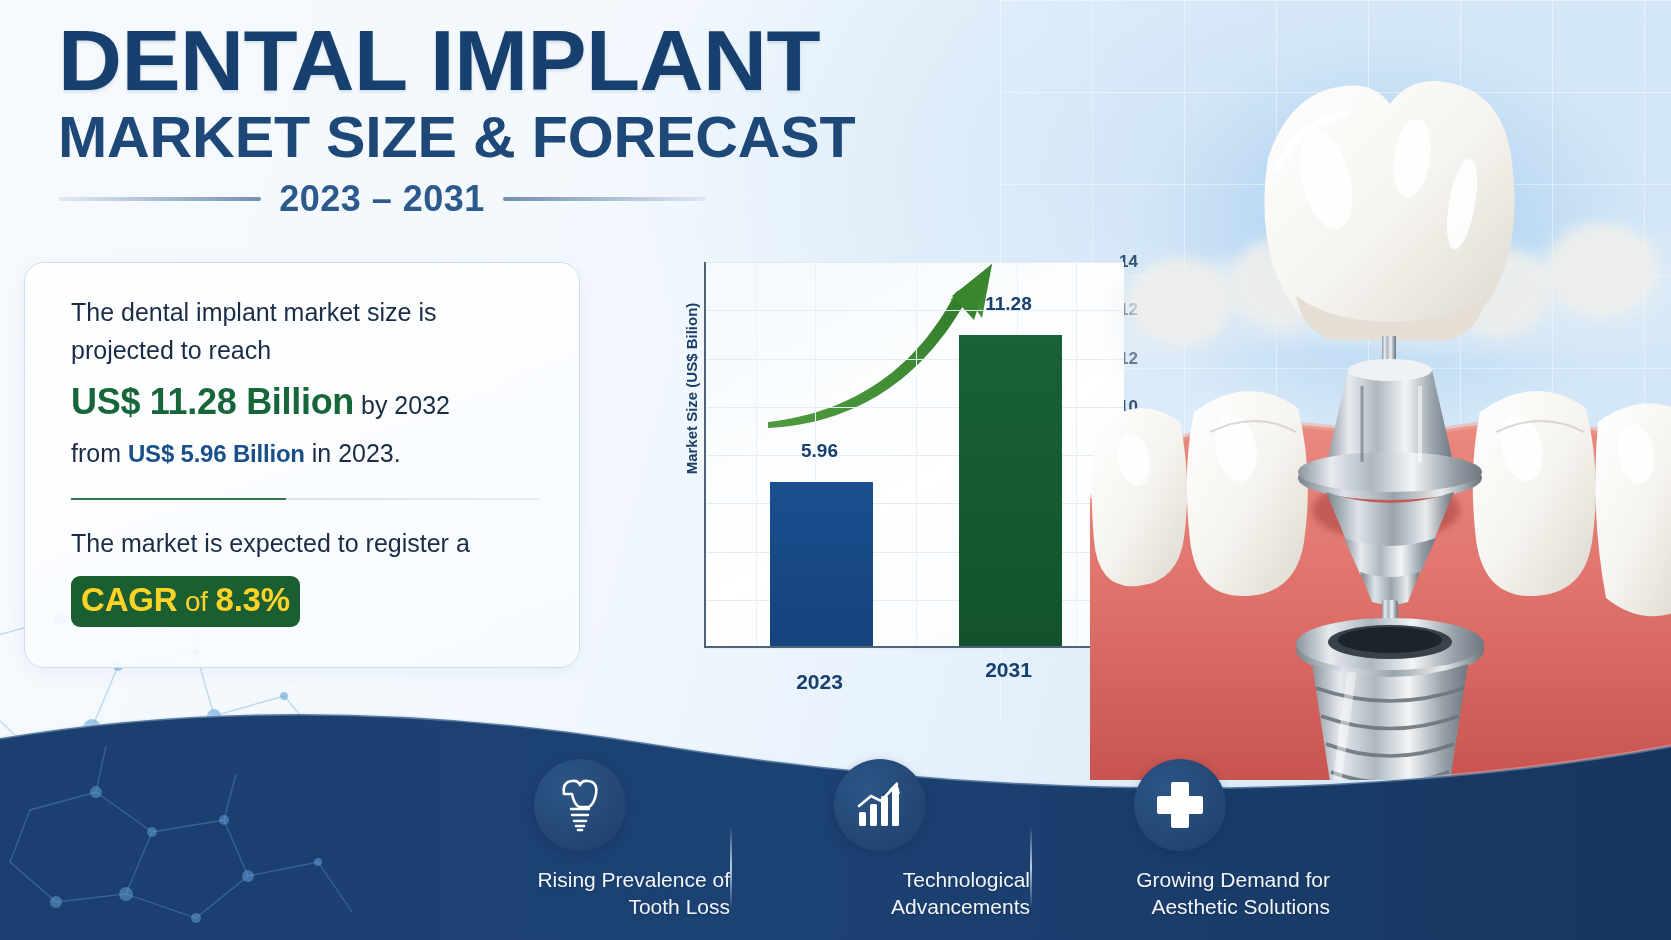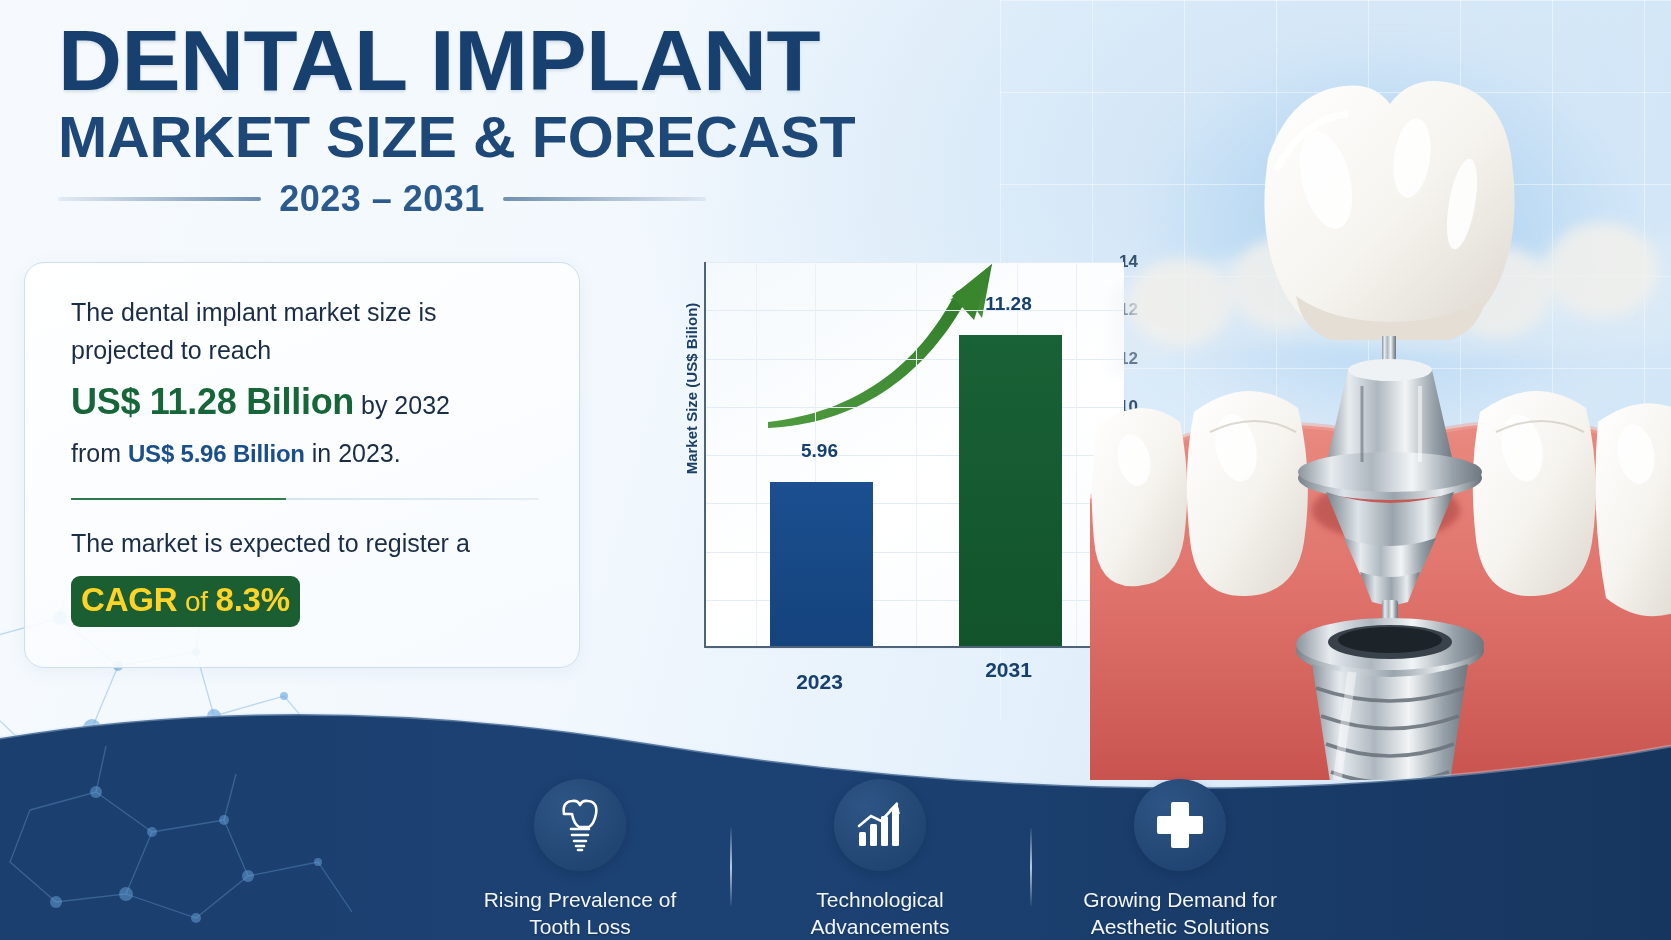--- a/index.html
+++ b/index.html
@@ -121,21 +121,21 @@
 
   
   .implant { position:absolute; left:1090px; top:40px; width:600px; height:740px; }
 
   
   .footer { position:absolute; left:0; bottom:0; width:1671px; height:260px; }
   .feat-row {
     position:absolute; left:430px; bottom:0; width:900px; height:230px;
     display:flex; align-items:flex-end;
   }
-  .feat { position:relative; width:300px; text-align:center; }
+  .feat { position:relative; width:300px; text-align:right; padding-bottom:20px; }
   .feat .circ {
     width:92px; height:92px; margin:0 auto 16px;
     border-radius:50%;
     background:radial-gradient(circle at 35% 30%,#2d5585,#1d3f6b);
     display:flex; align-items:center; justify-content:center;
     box-shadow:0 3px 10px rgba(10,30,60,.25);
   }
   .feat .lbl {
     color:#f2f6fb; font-size:21px; line-height:1.26; font-weight:400;
     text-shadow:0 1px 2px rgba(0,0,0,.25);

